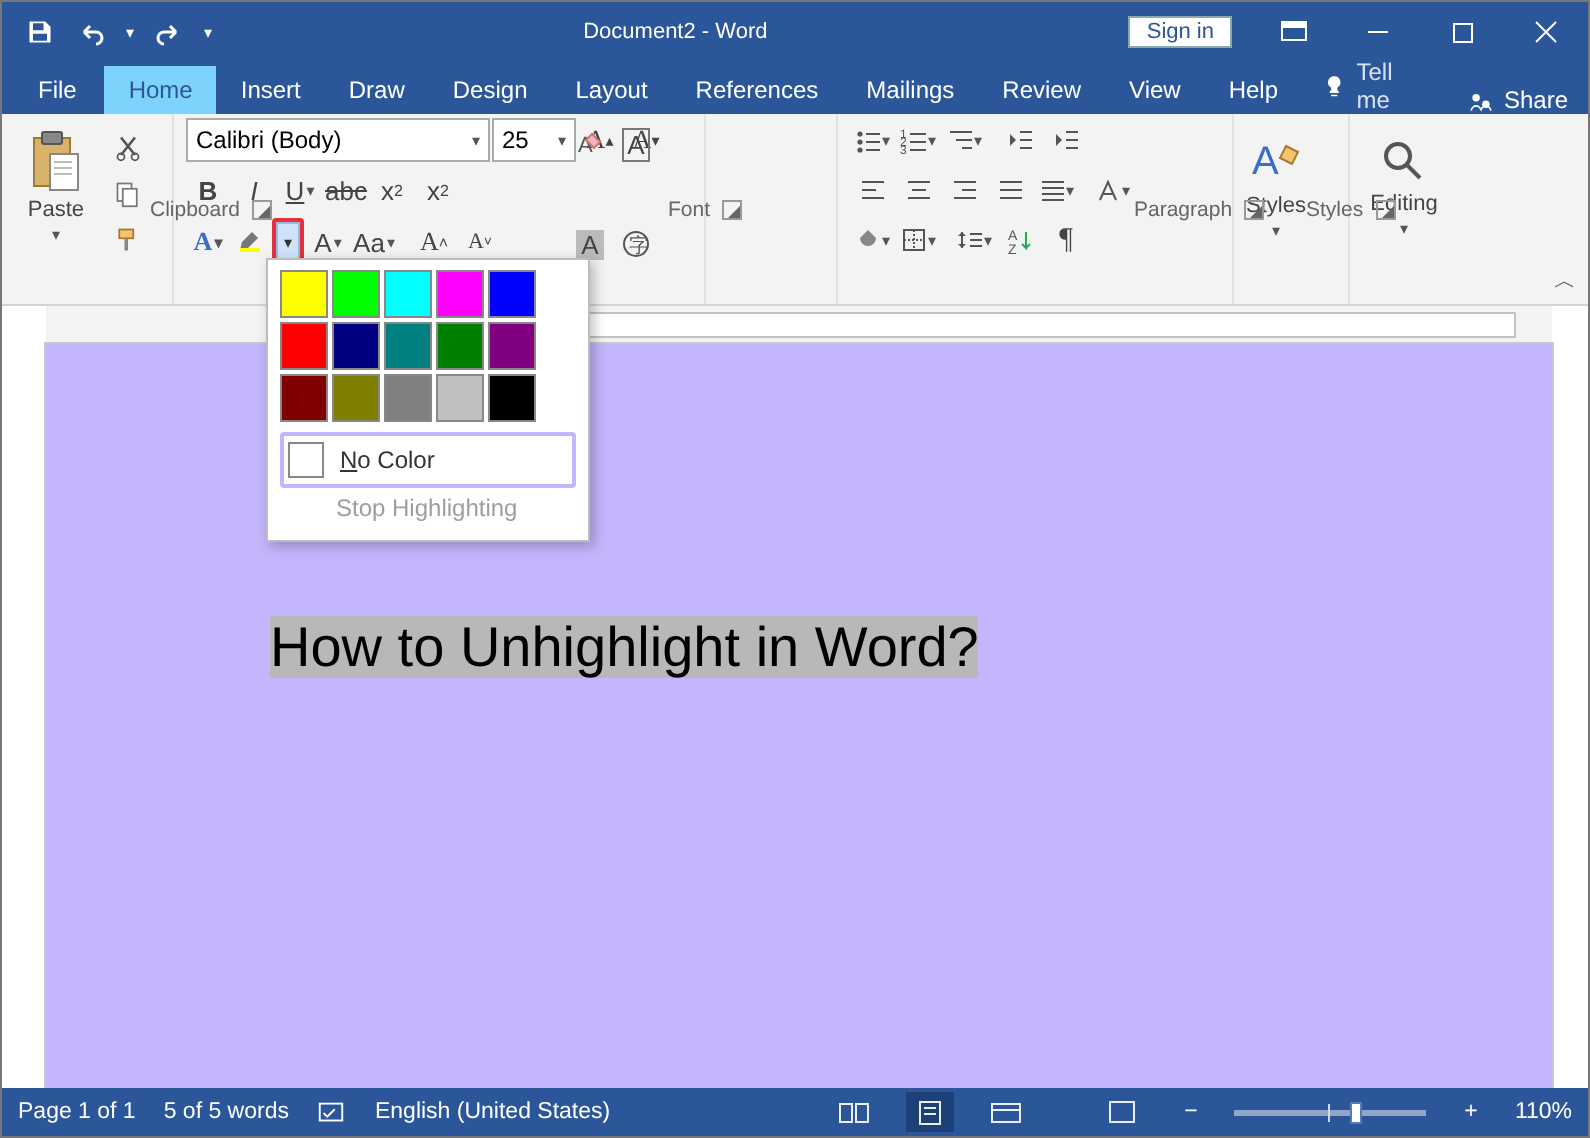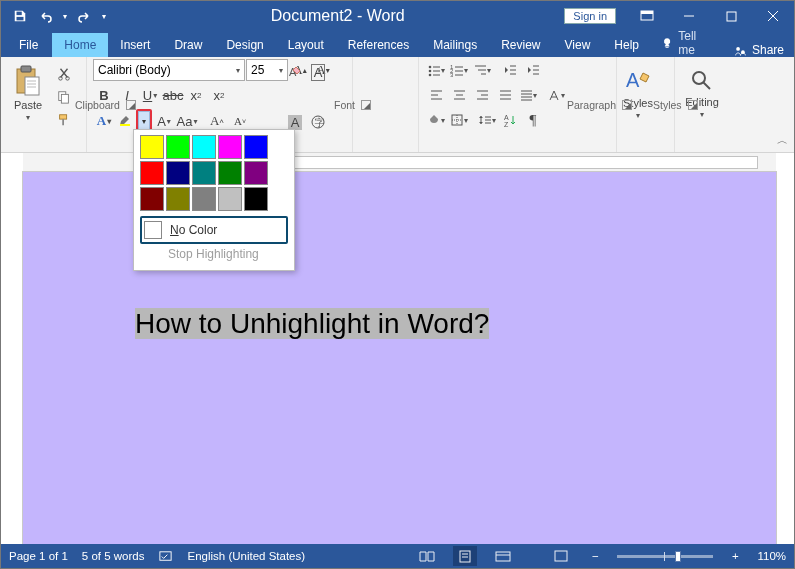--- a/index.html
+++ b/index.html
@@ -3,21 +3,21 @@
 <meta charset="utf-8">
 <style>
   * { box-sizing: border-box; margin: 0; padding: 0; font-family: "Segoe UI", Tahoma, sans-serif; }
   body { background: #fff; }
   .window { width: 795px; height: 569px; border: 1px solid #777; position: relative; background: #fff; display: flex; flex-direction: column; overflow: hidden; }
 
   
   .titlebar { height: 30px; background: #2B579A; display: flex; align-items: center; color: #fff; font-size: 12px; }
   .qat { display: flex; gap: 0; padding-left: 6px; }
   .qat .qbtn { width: 26px; height: 26px; display:flex;align-items:center;justify-content:center; color:#fff; }
-  .title-center { flex:1; text-align:center; font-size:16px; }
+  .title-center { flex:1; text-align:center; font-size:11px; }
   .title-right { display:flex; align-items:center; gap:0; }
   .signin { background:#fff; color:#2B579A; border:1px solid #8aa; padding:1px 8px; font-size:11px; margin-right:10px; }
   .winbtn { width:42px; height:30px; display:flex;align-items:center;justify-content:center; color:#fff; }
 
   
   .tabs { height: 26px; background:#2B579A; display:flex; align-items:flex-end; color:#fff; font-size:12px; padding-left:4px; }
   .tab { padding:5px 12px 5px; cursor:pointer;margin-top:16px; }
   .tab.file { padding:5px 14px; }
   .tab.active { background:#7dd3fc; color:#2B579A; }
   .tellme { display:flex; align-items:center; gap:5px; padding:0 10px; color:#d7e2f2; }
@@ -45,21 +45,21 @@
   .hl-btn-wrap{display:flex;}
   .hl-main{width:20px;height:20px;display:flex;align-items:center;justify-content:center;}
   .hl-arrow-outline{border:2px solid #e3313e;border-radius:2px;padding:0;}
   .hl-arrow{width:12px;height:20px;display:flex;align-items:center;justify-content:center;background:#cfe2f9;border:1px solid #9cb8dc;font-size:8px;color:#333;}
 
   
   .hl-panel { position:absolute; top:128px; left:132px; width:162px; background:#fff; border:1px solid #bdbdbd; box-shadow:2px 2px 6px rgba(0,0,0,.25); z-index:50; padding:5px 6px 6px; }
   .hl-grid { display:grid; grid-template-columns:repeat(5,24px); grid-auto-rows:24px; gap:2px; margin-bottom:5px; }
   .sw { width:24px; height:24px; border:1px solid #888; }
   .hl-item { display:flex; align-items:center; gap:8px; padding:3px 2px; font-size:12px; color:#333; }
-  .hl-item.noc { border:2px solid #0c4a6e; border-radius:2px; }
+  .hl-item.noc { border:2px solid #c4b5fd; border-radius:2px; }
   .hl-item .swn { width:18px; height:18px; border:1px solid #888; background:#fff; }
   .hl-item.dis { color:#9e9e9e; }
   .hl-item u { text-decoration: underline; }
 
   
   .docarea { flex:1; background:#fff; position:relative; overflow:hidden; }
   .ruler { height:19px; background:#f3f3f3; border-bottom:1px solid #d9d9d9; margin:0 18px 0 22px; position:relative;}
   .ruler-inner{position:absolute;left:112px;right:18px;top:3px;height:13px;background:#fff;border:1px solid #c2c2c2;}
   .pagewrap { position:absolute; top:19px; left:22px; right:18px; bottom:0; background:#efefef; border-top:none; }
   .page { background:#c4b5fd; box-shadow:0 0 0 1px #c9c9c9; margin:0 0 0 0; height:100%; position:relative; }

